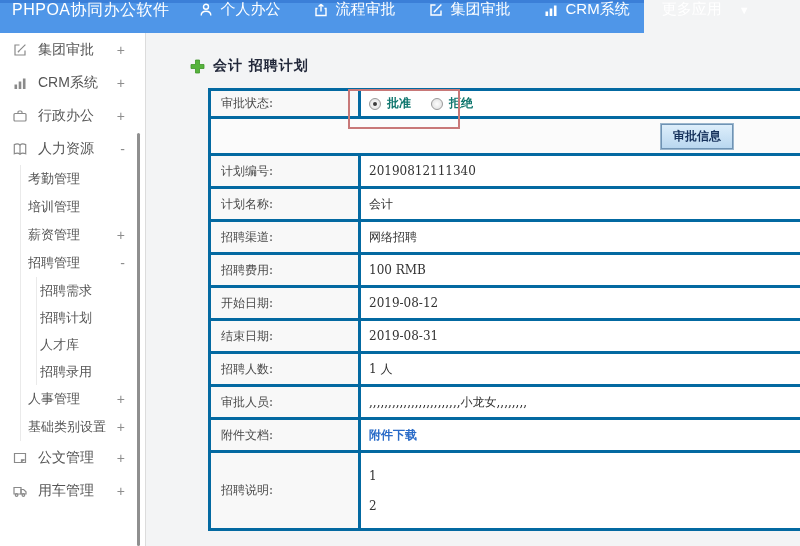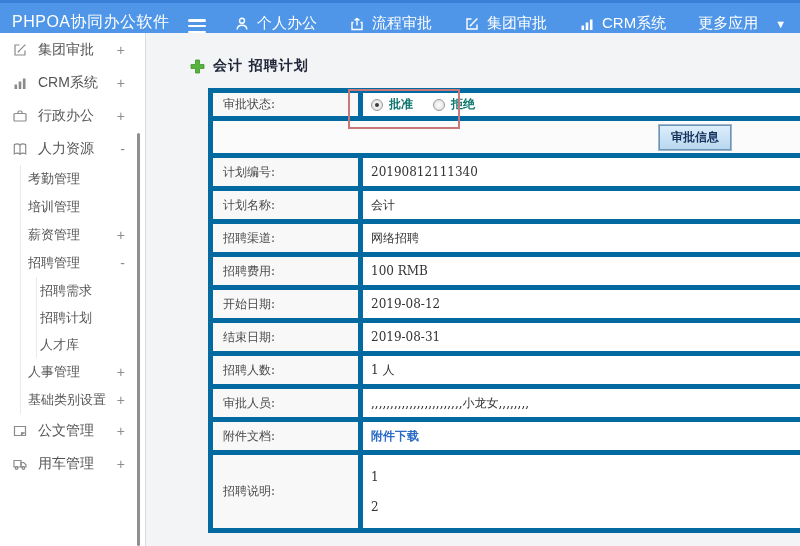--- a/index.html
+++ b/index.html
@@ -1,23 +1,23 @@
 <!DOCTYPE html>
 <html><head>
 <meta charset="utf-8">
 <style>
   * { margin:0; padding:0; box-sizing:border-box; }
   html,body { width:800px; height:546px; overflow:hidden; background:#f3f4f5;
               font-family:"Liberation Sans", sans-serif; }
   .page { position:relative; width:800px; height:546px; }
 
   
-  .topbar { position:absolute; top:0; left:0; width:800px; height:33px;
+  .topbar { position:absolute; top:0; left:0; width:644px; height:33px;
             background:linear-gradient(to bottom,#3b7fd8 0,#3b7fd8 3px,#4f96e8 3px,#4f96e8 100%);
-            display:flex; align-items:flex-end; color:#fff; }
+            display:flex; align-items:flex-start; color:#fff; }
   .logo { width:188px; padding-left:12px; font-size:16px; letter-spacing:.5px; white-space:nowrap; }
   .hamburger { width:18px; height:14px; display:flex; flex-direction:column;
                justify-content:space-between; cursor:pointer; margin-right:28px; }
   .hamburger span { display:block; height:2.5px; background:#fff; border-radius:2px; }
   .topnav { display:flex; align-items:center; gap:32px; }
   .topnav .nav-item { display:flex; align-items:center; gap:7px; font-size:15px; cursor:pointer; white-space:nowrap; }
   .topnav svg { display:block; }
   .caret { font-size:11px; margin-left:10px; }
 
   
@@ -37,21 +37,21 @@
 
   
   .main { position:absolute; top:33px; left:146px; width:654px; height:432px; background:#f3f4f5; }
   .title-row { display:flex; align-items:center; gap:8px; margin:24px 0 0 44px; }
   .title-row h1 { font-size:14px; font-weight:bold; color:#22283a;
                   font-family:"DejaVu Serif", serif; letter-spacing:1px; }
 
   table.detail { border-collapse:collapse; table-layout:fixed; width:604px;
                  margin:13px 0 0 62px; background:#fff;
                  font-family:"DejaVu Serif", serif; }
-  table.detail td { border:5px solid #0369a1; vertical-align:middle; }
+  table.detail td { border:3px solid #0369a1; vertical-align:middle; }
   td.flabel { width:150px; background:#f8f8f8; font-size:12px; color:#4a4a4a; padding-left:10px; }
   td.fvalue { background:#fff; font-size:12px; color:#333; padding-left:8px; }
   .r-status td { height:28px; }
   .r-button td { height:37px; background:#fbfbfb; text-align:right; padding-right:76px; }
   .r-data td { height:33px; }
   .r-tall td { height:78px; }
 
   .radio-group { display:flex; align-items:center; }
   .radio { width:12px; height:12px; border-radius:50%; border:1px solid #9a9a9a;
            background:radial-gradient(#fdfdfd,#dcdcdc); display:inline-block; position:relative; cursor:pointer; }
@@ -190,20 +190,23 @@
       </div>
       <div class="sub2">
         <div class="side-item">
           <span class="lbl">招聘需求</span>
         </div>
         <div class="side-item">
           <span class="lbl">招聘计划</span>
         </div>
         <div class="side-item">
           <span class="lbl">人才库</span>
+        </div>
+        <div class="side-item">
+          <span class="lbl">招聘录用</span>
         </div>
       </div>
       <div class="side-item">
         <span class="lbl">人事管理</span>
         <span class="toggle">+</span>
       </div>
       <div class="side-item">
         <span class="lbl">基础类别设置</span>
         <span class="toggle">+</span>
       </div>

